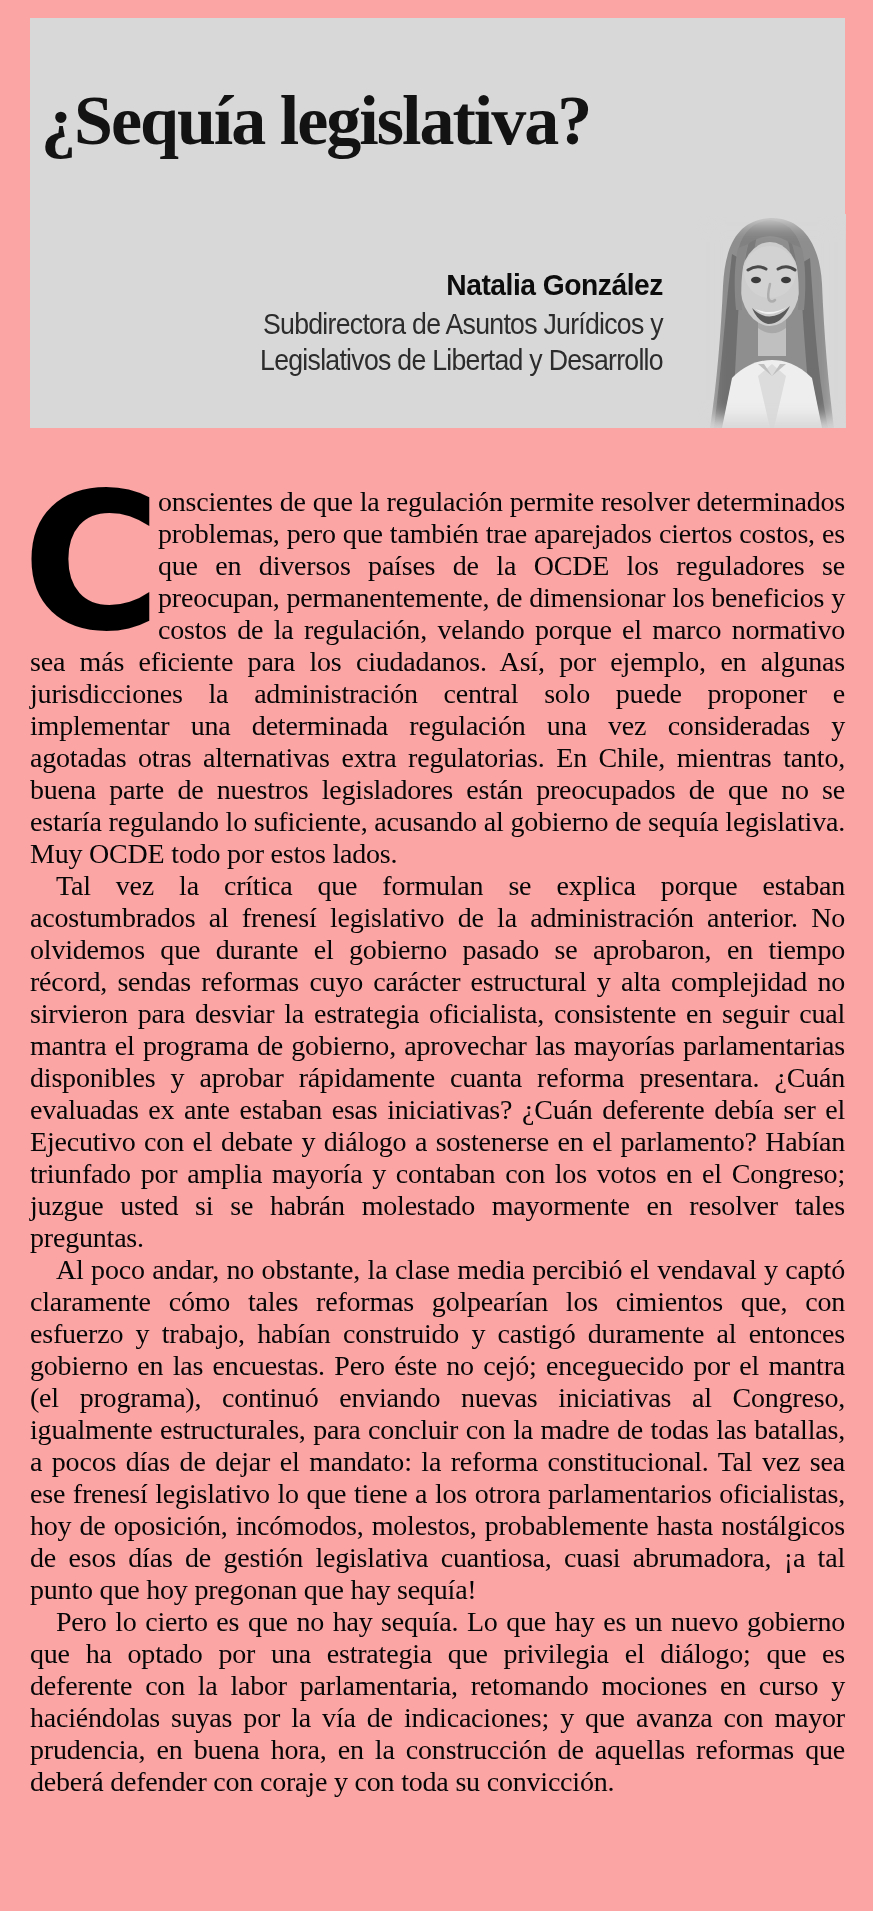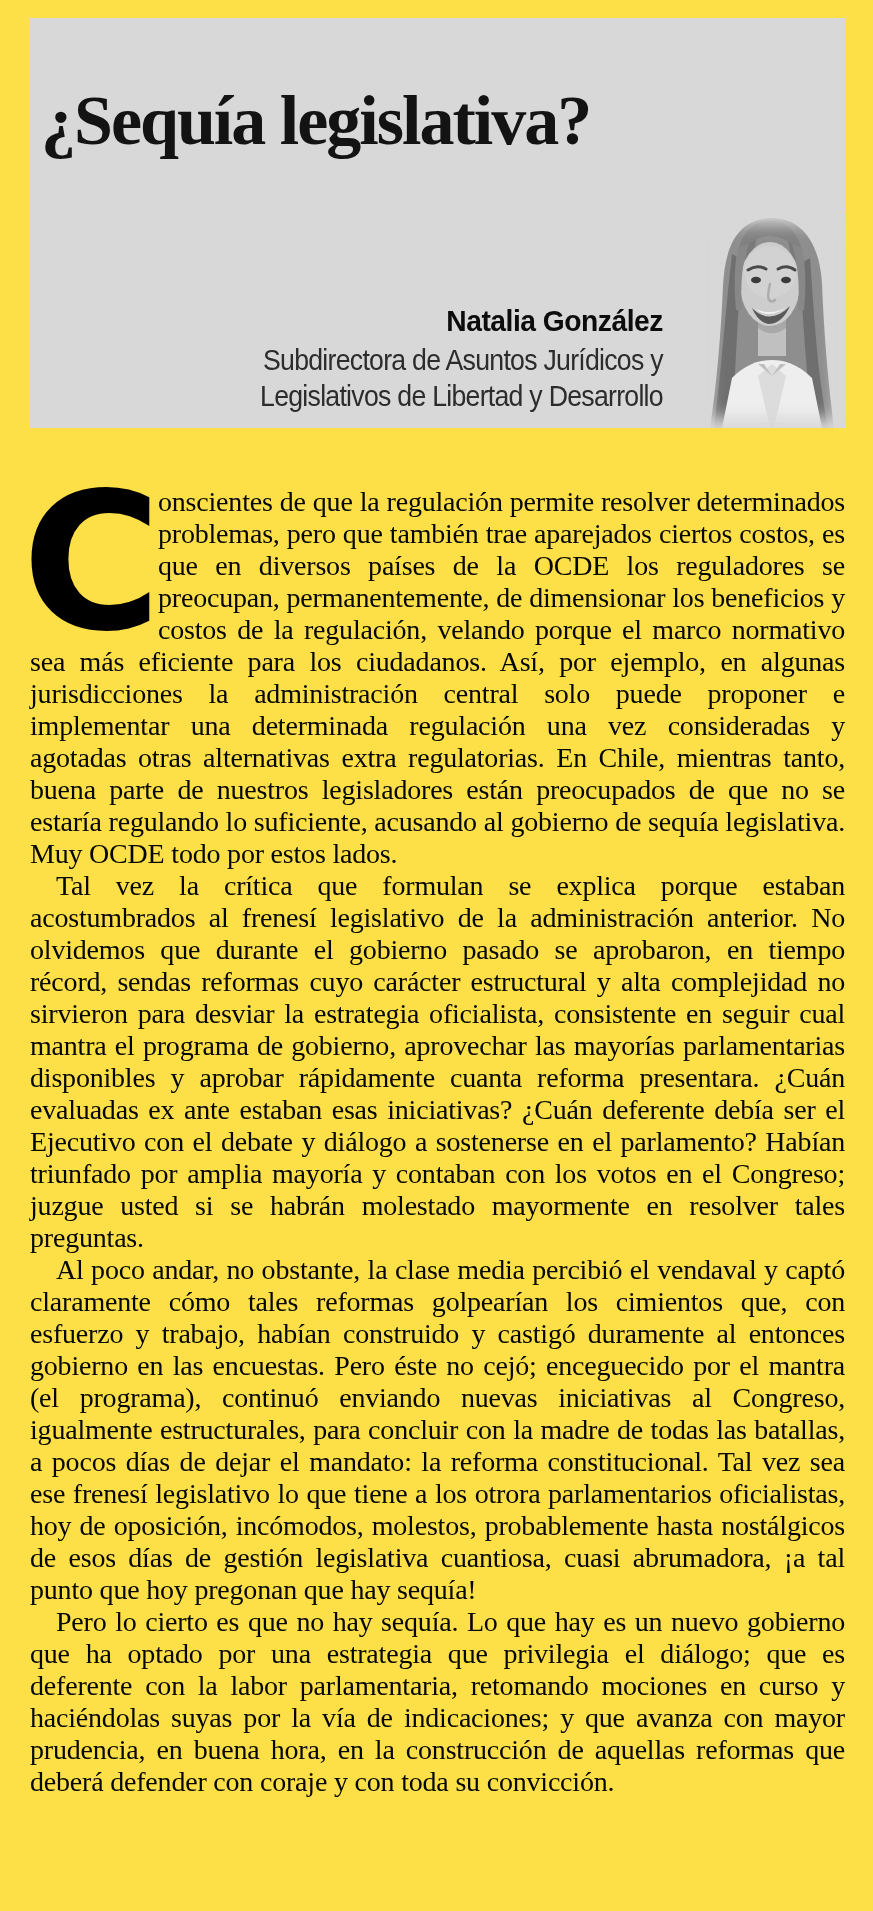--- a/index.html
+++ b/index.html
@@ -1,20 +1,20 @@
 <!DOCTYPE html>
 <html lang="es"><head>
 <meta charset="utf-8">
 <style>
   html, body { margin: 0; padding: 0; background: #ffffff; }
   .page {
     position: relative;
     width: 873px;
     height: 1911px;
-    background: #fde047;
+    background: #fca5a5;
     overflow: hidden;
     font-family: "Liberation Serif", serif;
   }
 
   
   .header-box {
     position: absolute;
     left: 30px; top: 18px;
     width: 815px; height: 410px;
     background: #d8d8d8;
@@ -26,21 +26,20 @@
     font-size: 70px;
     letter-spacing: -2px;
     color: #131313;
     white-space: nowrap;
   }
   .byline {
     position: absolute;
     right: 210px; top: 268px;
     text-align: right;
     font-family: "Liberation Sans", sans-serif;
-    margin-top: 36px;
   }
   .author-name {
     font-size: 30px;
     font-weight: 700;
     color: #0c0c0c;
     letter-spacing: -0.5px;
     transform: scaleX(0.94);
     transform-origin: right center;
     margin-bottom: 4px;
     white-space: nowrap;

